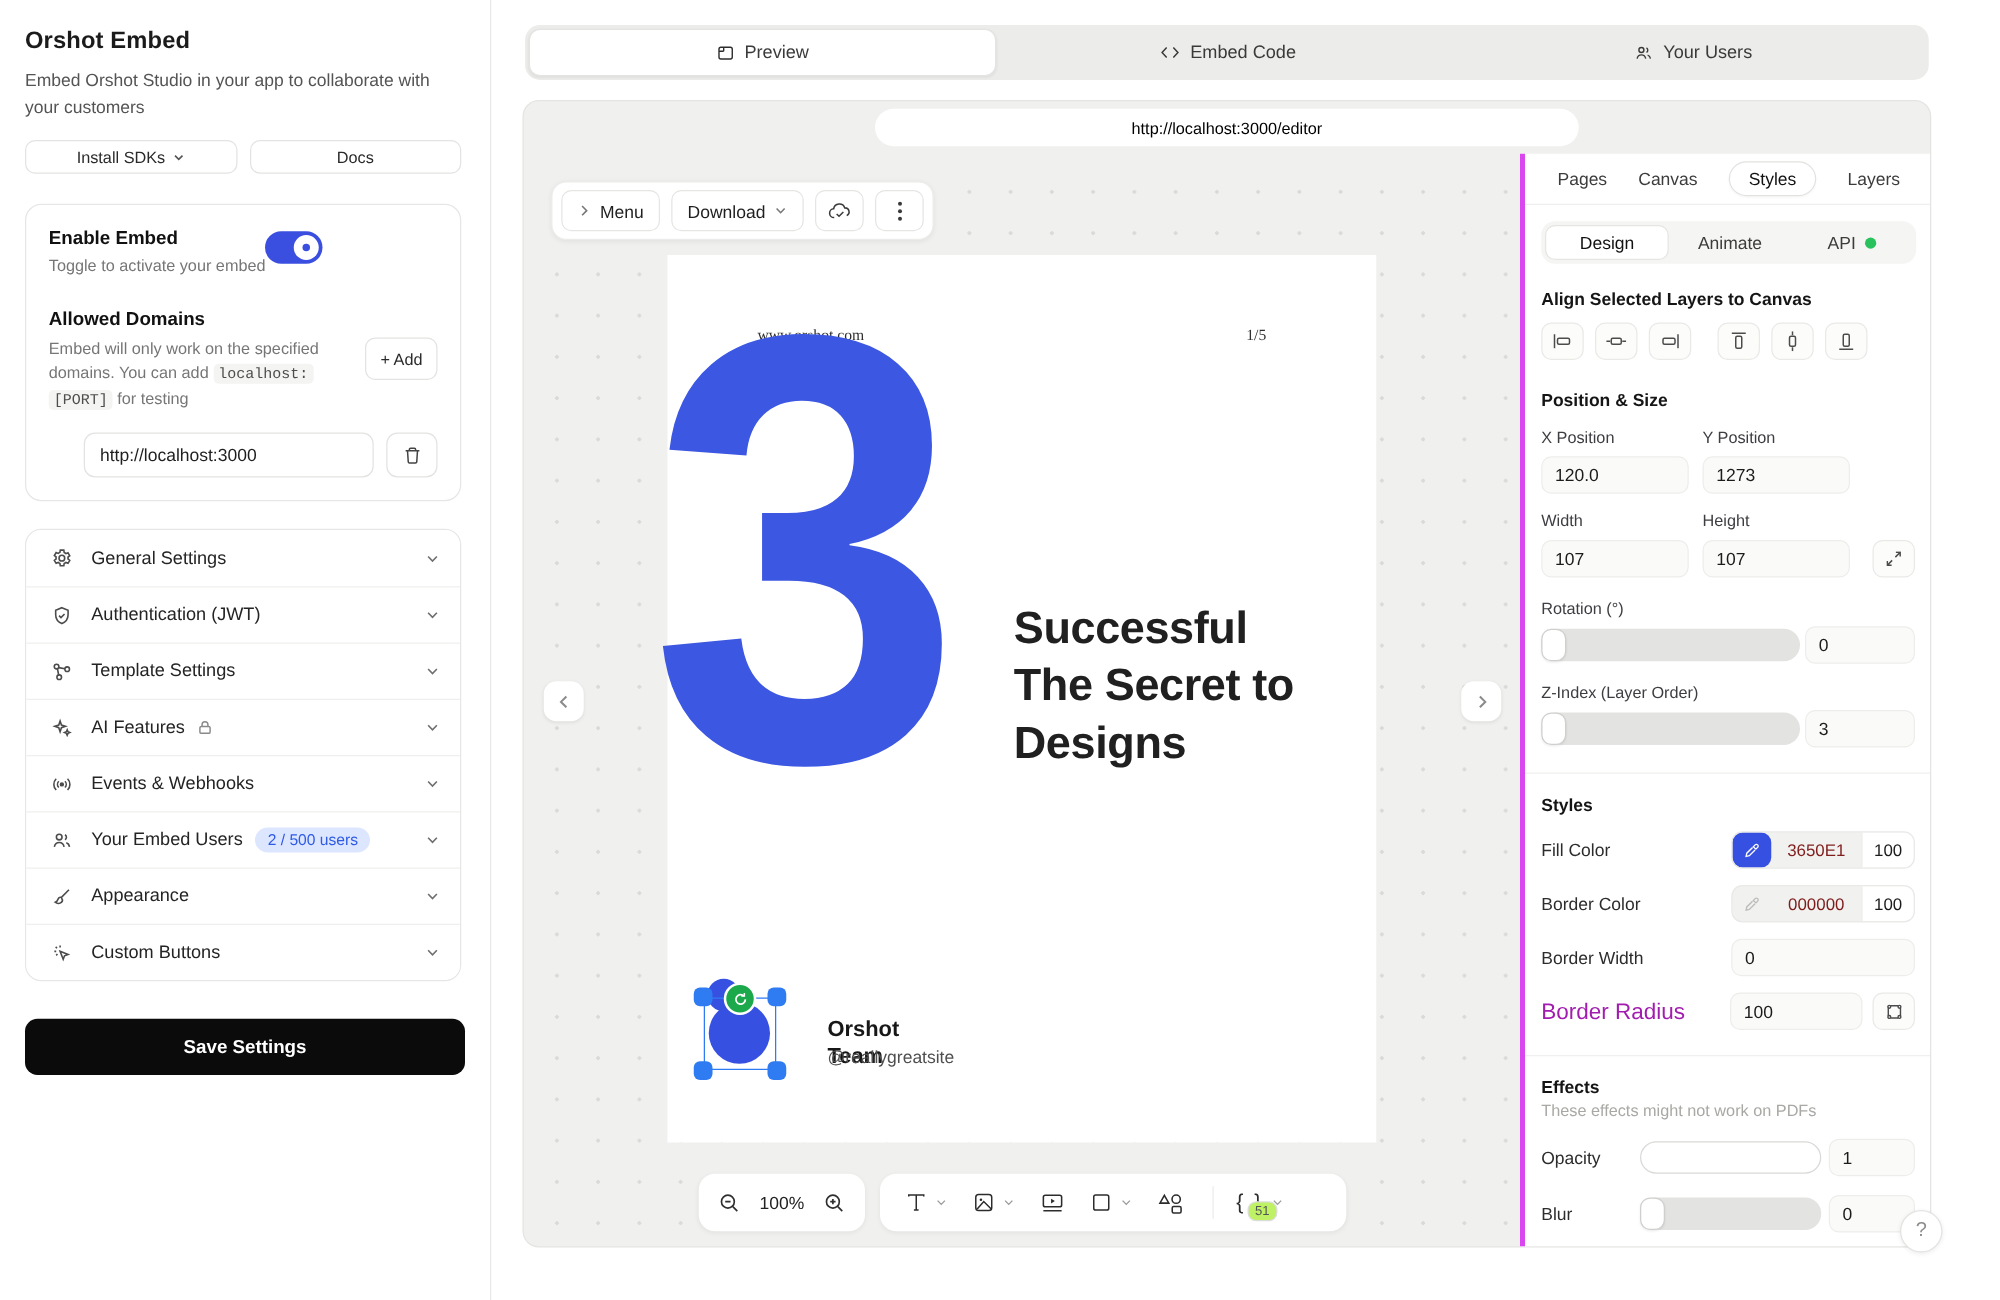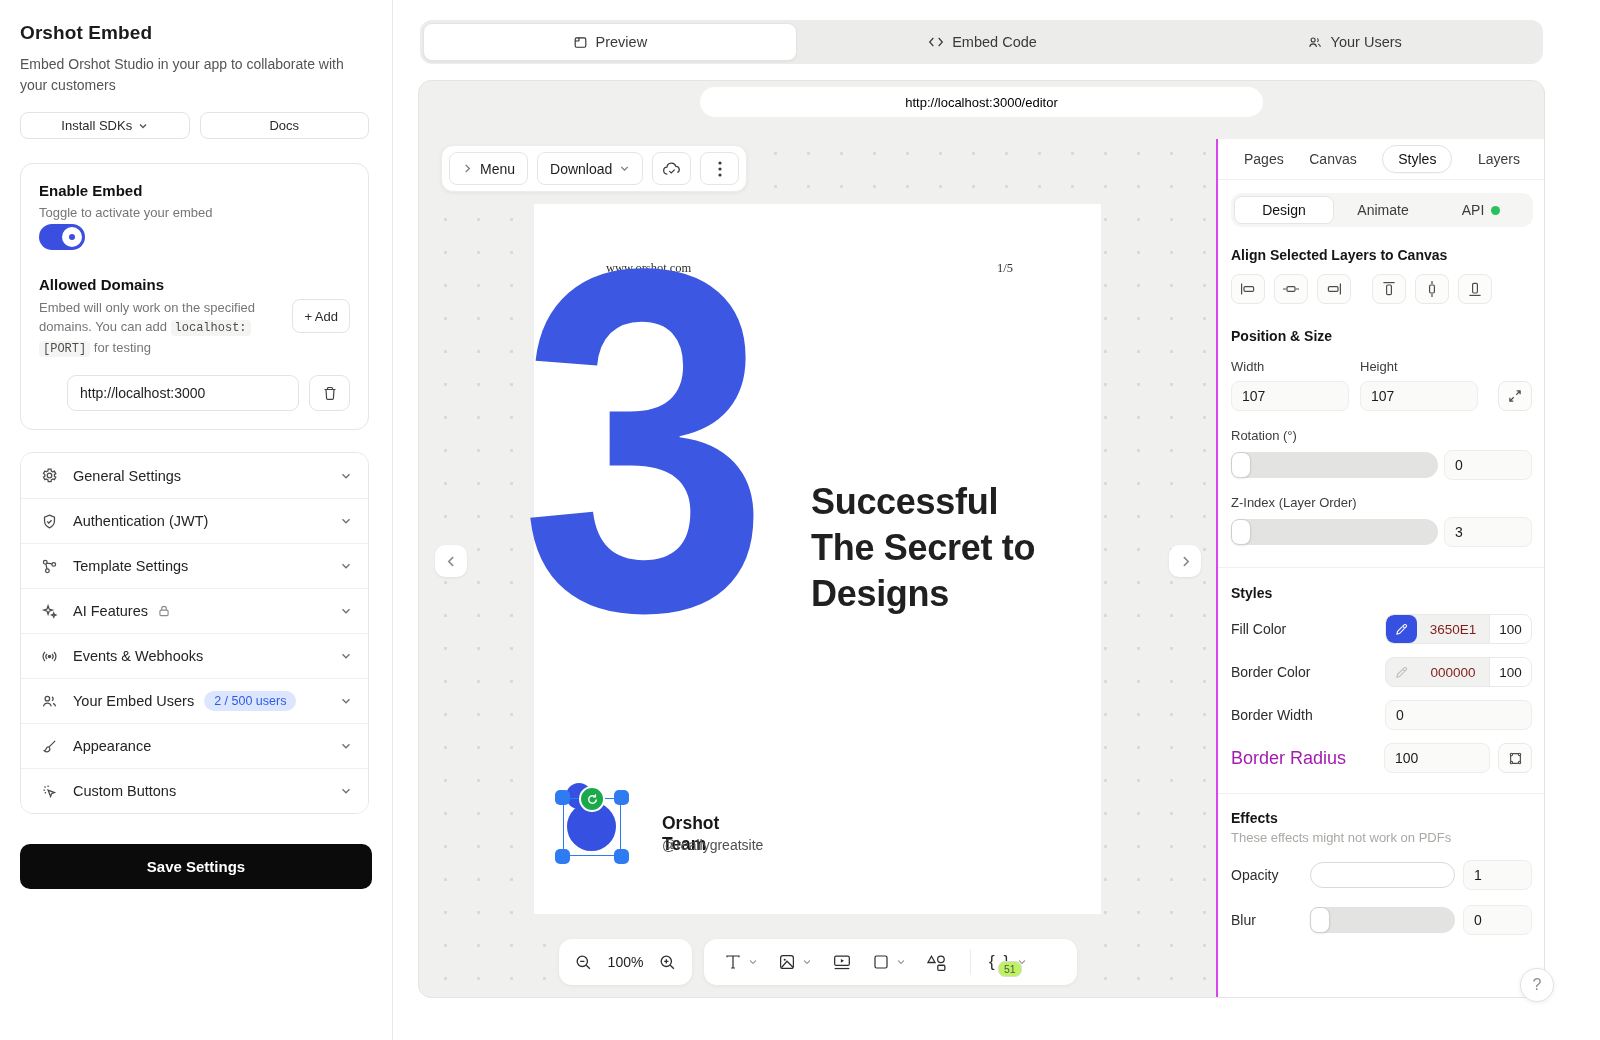--- a/index.html
+++ b/index.html
@@ -6,21 +6,21 @@
   html,body { width:1600px; height:1040px; background:#ffffff; font-family:"Liberation Sans",sans-serif; color:#1b1b1b; overflow:hidden; }
   svg { display:block; }
 
   
   .sidebar { position:absolute; left:0; top:0; width:393px; height:1040px; background:#fff; border-right:1px solid #e8e8e7; padding:22px 23px 0 20px; }
   .sb-title { font-size:19px; font-weight:700; letter-spacing:.1px; }
   .sb-desc { margin-top:10px; font-size:14px; line-height:21px; color:#545454; width:344px; }
   .sb-btnrow { display:flex; gap:10px; margin-top:16px; }
   .sb-btn { flex:1; height:27px; border:1px solid #e3e3e2; border-radius:8px; background:#fff; display:flex; align-items:center; justify-content:center; gap:6px; font-size:13px; color:#2a2a2a; cursor:pointer; }
   .card { border:1px solid #e6e6e5; border-radius:13px; margin-top:24px; padding:18px; position:relative; }
-  .row-flex { display:flex; justify-content:flex-start; align-items:flex-start;flex-direction:column; }
+  .row-flex { display:flex; justify-content:flex-start; align-items:flex-start; }
   .h15 { font-size:15px; font-weight:700; color:#111; }
   .sub13 { font-size:13px; color:#767676; margin-top:5px; line-height:17px; }
   .toggle { width:46px; height:26px; border-radius:13px; background:#3a4fe0; position:relative; cursor:pointer; flex:none; margin-top:3px; }
   .toggle .knob { position:absolute; right:3px; top:3px; width:20px; height:20px; border-radius:50%; background:#fff; }
   .toggle .knob::after { content:""; position:absolute; left:7px; top:7px; width:6px; height:6px; border-radius:50%; background:#3a4fe0; }
   .ad-block { margin-top:26px; position:relative; }
   .ad-para { font-size:13px; color:#767676; line-height:19px; width:252px; margin-top:5px; }
   .code { font-family:"Liberation Mono",monospace; font-size:12px; background:#f4f4f2; border-radius:4px; padding:1px 4px; color:#4d4d4d; }
   .add-btn { position:absolute; right:0; top:23px; height:26px; padding:16px 11px; border:1px solid #e3e3e2; border-radius:8px; background:#fff; font-size:13px; color:#2a2a2a; display:flex; align-items:center; cursor:pointer; }
   .domain-row { display:flex; gap:10px; margin-top:16px;padding-left:28px; }
@@ -77,21 +77,21 @@
   .zoom-val { font-size:14px; color:#222; }
   .tools-pill { left:285px; width:373px; padding:0 20px; gap:0; }
   .tool { display:flex; align-items:center; gap:6px; color:#2c2c2c; cursor:pointer; margin-right:20px; }
   .tool:last-child{ margin-right:0; }
   .tool-chev { color:#9a9a9a; }
   .tool-sep { width:1px; height:26px; background:#ececea; margin:0 18px 0 2px; }
   .braces { font-size:17px; color:#2c2c2c; letter-spacing:2px; position:relative; }
   .braces-badge { position:absolute; left:9px; top:9px; background:#bef264; border:1px solid #dcdcda; border-radius:7px; font-size:10.5px; color:#555; padding:1px 5px; letter-spacing:0;text-align:center; }
 
   
-  .panel { position:absolute; left:797px; top:58px; width:330px; height:876px; background:#fff; border-left:2px solid #d946ef; }
+  .panel { position:absolute; left:797px; top:42px; width:330px; height:876px; background:#fff; border-left:4px solid #d946ef; }
   .p-tabs { height:41px; display:flex; align-items:center; justify-content:space-between; padding:0 26px; border-bottom:1px solid #efefed; }
   .p-tab { font-size:14px; color:#3c3c3c; cursor:pointer; }
   .p-tab.active { border:1px solid #e2e2e0; border-radius:999px; padding:5px 15px; box-shadow:0 1px 2px rgba(0,0,0,.04); color:#111; }
   .seg { margin:13px 13px 0; background:#f5f5f3; border-radius:11px; height:34px; display:flex; padding:3px; }
   .seg-item { flex:1; display:flex; align-items:center; justify-content:center; gap:7px; font-size:14px; color:#3c3c3c; border-radius:8px; cursor:pointer; }
   .seg-item.active { background:#fff; border:1px solid #e5e5e3; color:#111; }
   .gdot { width:9px; height:9px; border-radius:50%; background:#27c25b; }
   .p-body { padding:0 14px 0 13px; }
   .p-h { font-size:14px; font-weight:700; color:#151515; }
   .align-row { display:flex; gap:9px; margin-top:11px; }
@@ -478,20 +478,24 @@
         <div class="align-btn">
             <svg width="12" height="16" viewBox="0 0 14 20" fill="none" stroke="#4c4c4c" stroke-width="1.5">
               <path d="M0 18h14"></path>
               <rect x="4" y="3" width="6" height="12" rx="1.5"></rect>
             </svg>
           </div>
       </div>
 
       <div class="p-h" style="margin-top:24px;">Position &amp; Size</div>
       <div class="grid2" style="margin-top:13px;">
+        <div class="col118"><span class="lbl">X Position</span><input class="inp" style="margin-top: 6px;" readonly="" value="120.0"></div>
+        <div class="col118"><span class="lbl">Y Position</span><input class="inp" style="margin-top: 6px;" readonly="" value="1273"></div>
+      </div>
+      <div class="grid2" style="margin-top:13px;">
         <div class="col118"><span class="lbl">Width</span><input class="inp" style="margin-top: 6px;" readonly="" value="107"></div>
         <div class="col118"><span class="lbl">Height</span><input class="inp" style="margin-top: 6px;" readonly="" value="107"></div>
         <div class="expand-btn">
             <svg width="12" height="12" viewBox="0 0 14 14" fill="none" stroke="#4c4c4c" stroke-width="1.4">
               <path d="M8.5 5.5L13 1M9 1h4v4M5.5 8.5L1 13M1 9v4h4"></path>
             </svg>
           </div>
       </div>
 
       <div class="lbl" style="margin-top:17px;">Rotation (°)</div>

